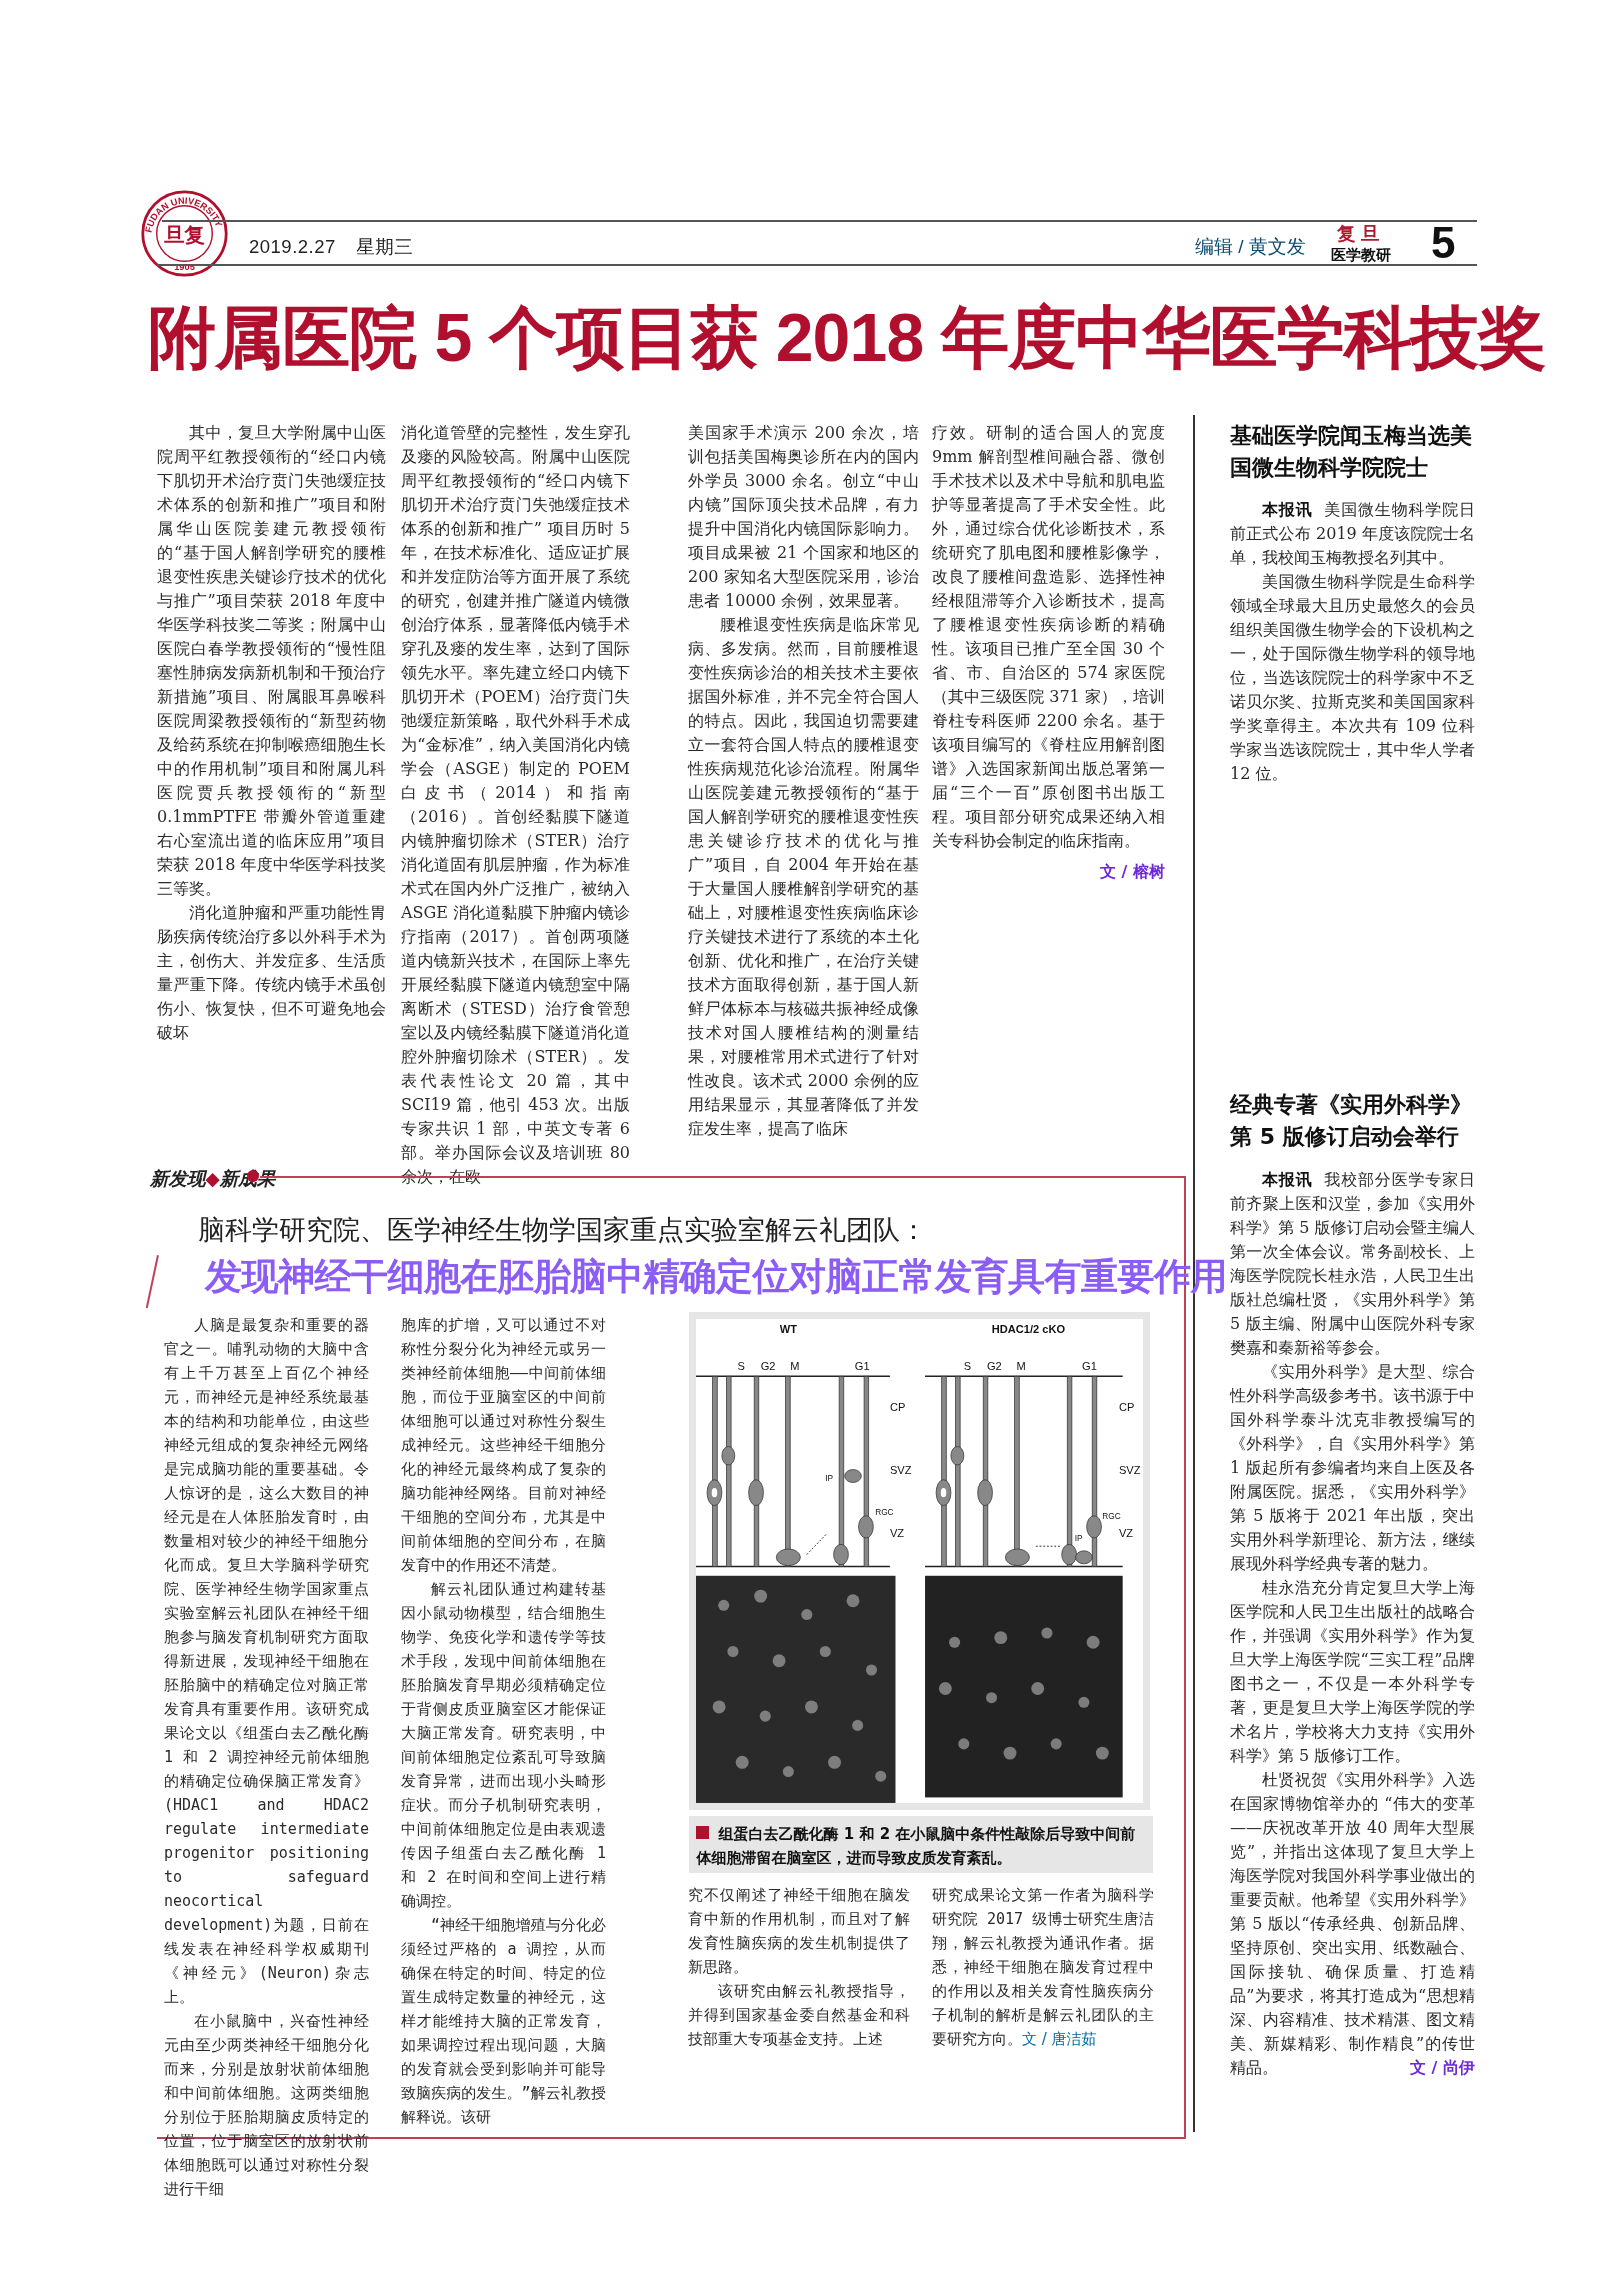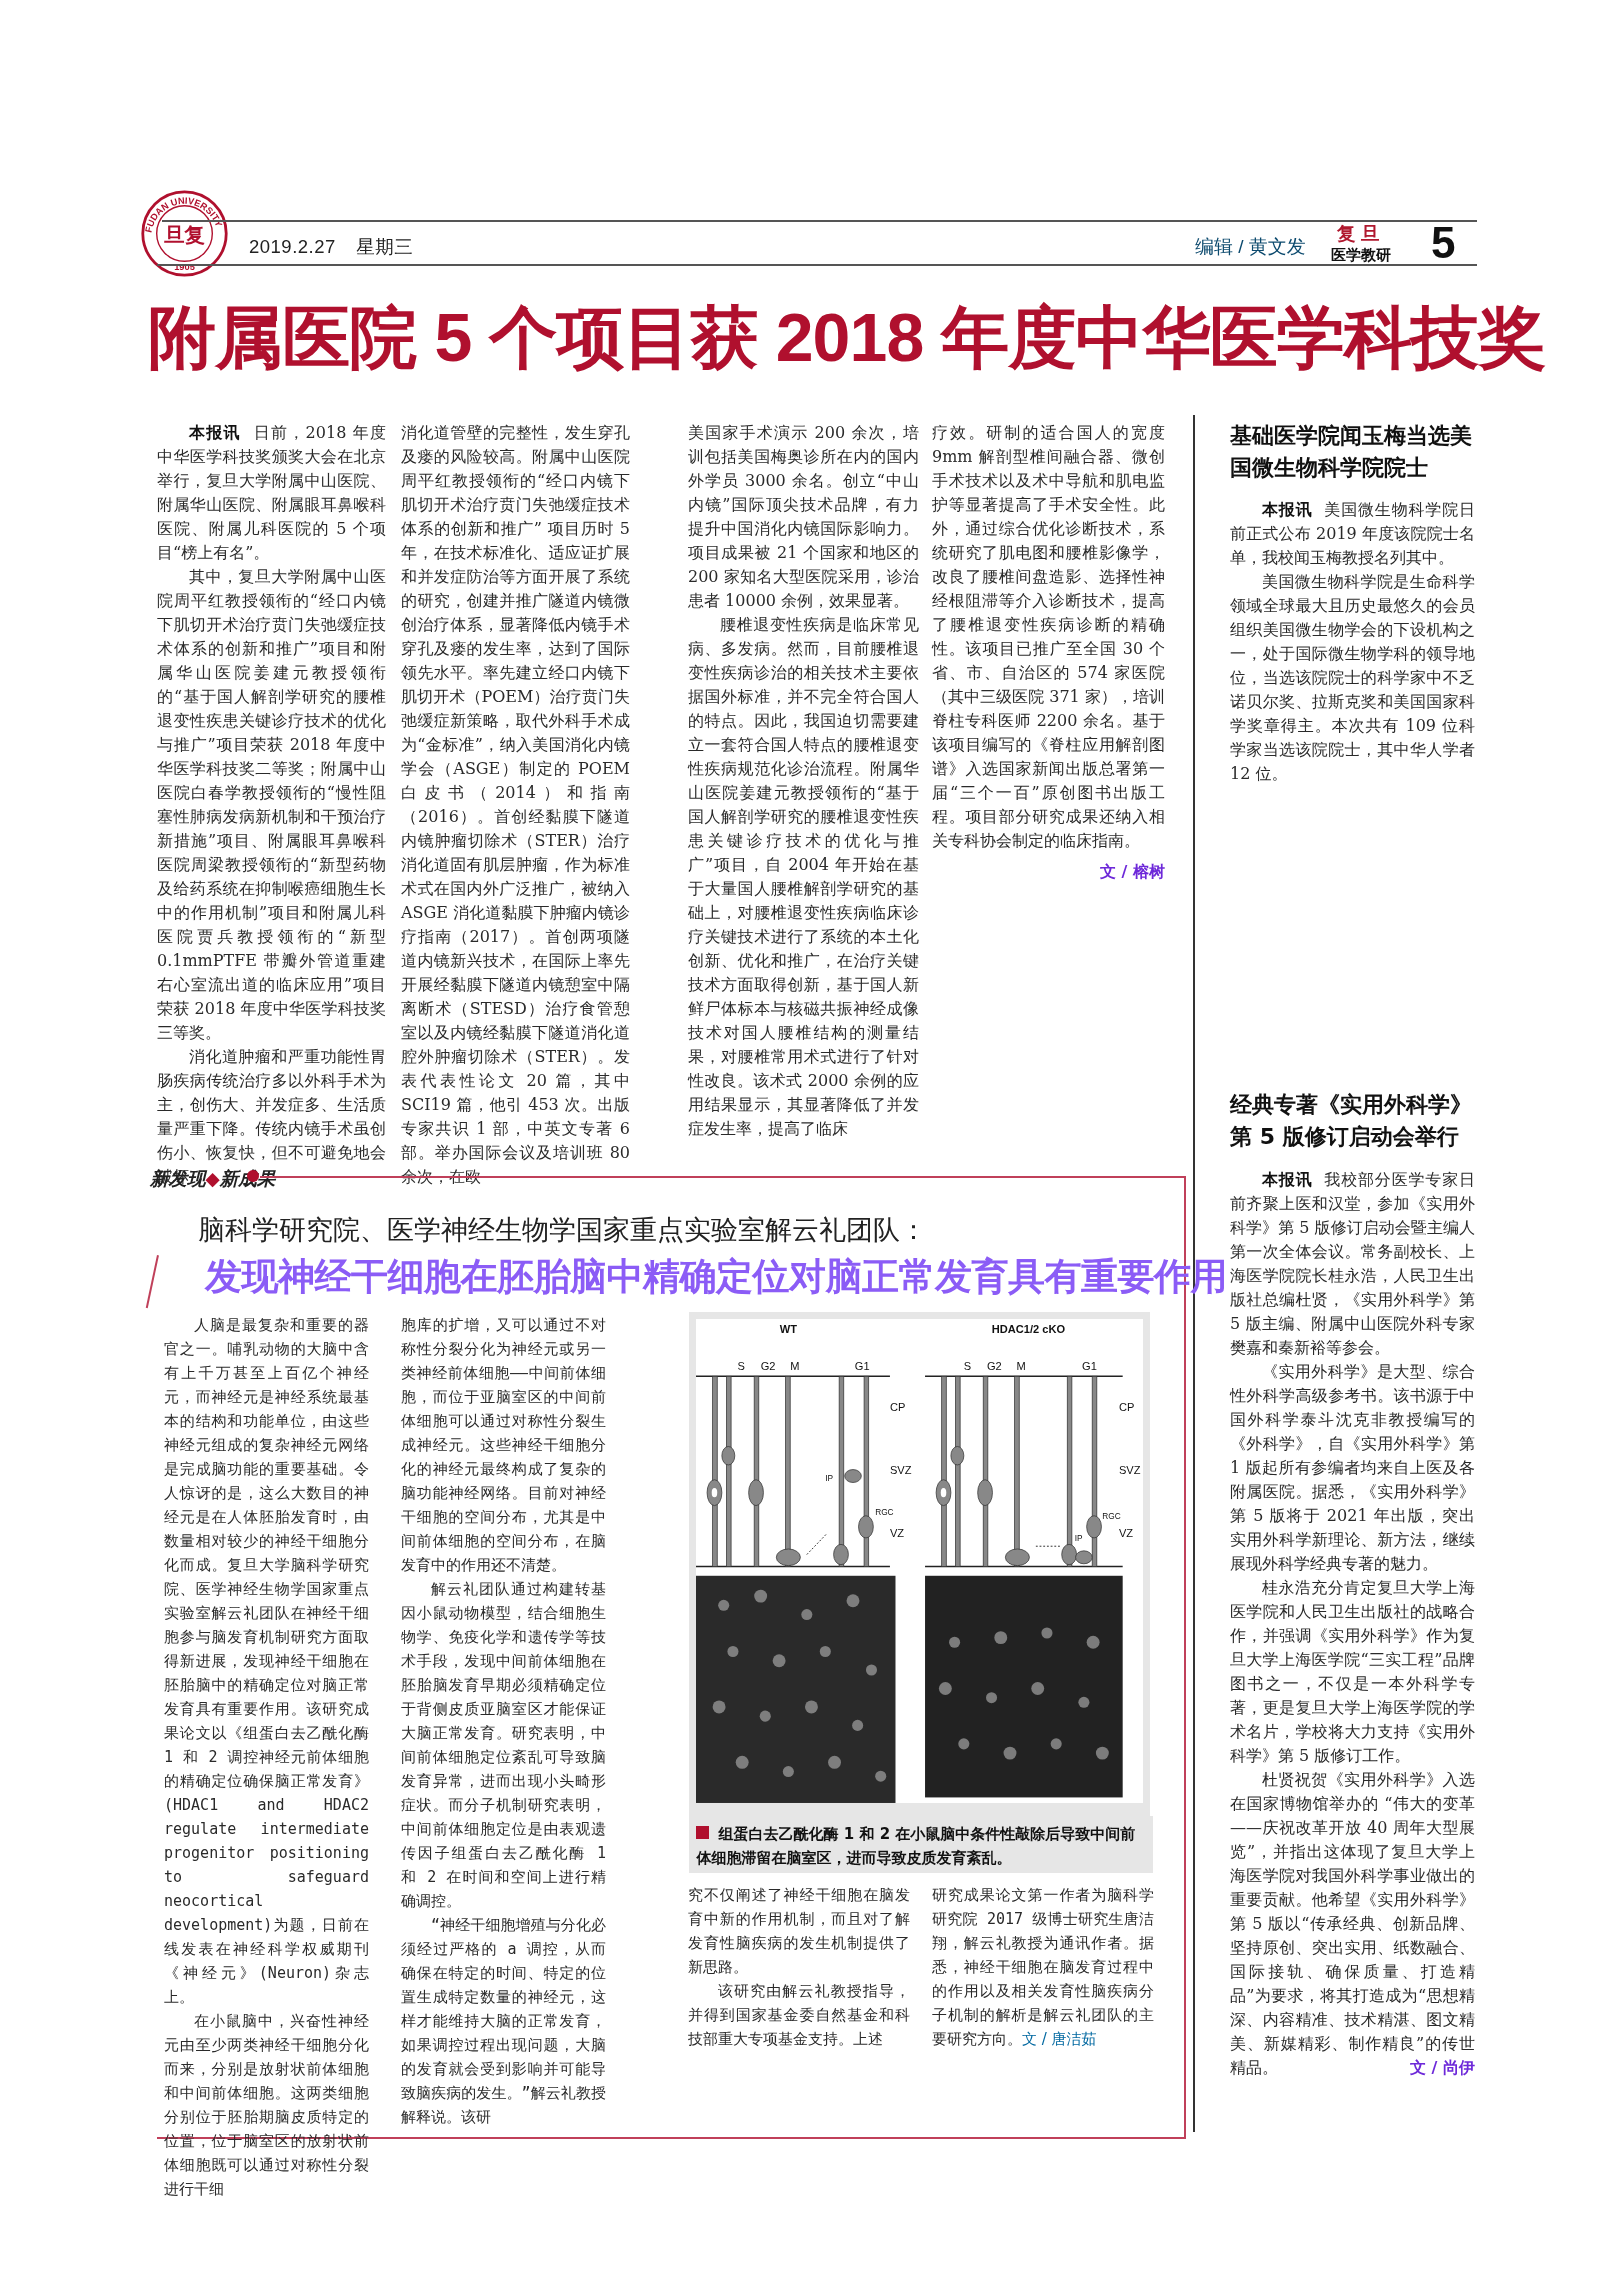--- a/index.html
+++ b/index.html
@@ -58,21 +58,21 @@
   .fcol { font-family:"DejaVu Sans Mono","Liberation Mono",monospace; font-size:15px; line-height:24px; text-align:justify; color:#2a2a2a; }
   .fcol p { margin:0; text-indent:2em; }
   .fcol p.noind { text-indent:0; }
   .f1 { left:164px; top:1313px; width:205px; }
   .f2 { left:401px; top:1313px; width:205px; }
   .f3 { left:688px; top:1883px; width:222px; }
   .f4 { left:932px; top:1883px; width:222px; }
   .fbyline { font-family:"DejaVu Sans","Liberation Sans",sans-serif; font-weight:normal; color:#0369a1; }
 
   
-  .fig { left:689px; top:1312px; width:461px; height:561px; background:#e6e6e6; }
+  .fig { left:689px; top:1312px; width:461px; height:498px; background:#e6e6e6; }
   .fig-inner { position:absolute; left:7.4px; top:7.4px; width:447px; height:484px; background:#fff; }
   .caption { left:689px; top:1816px; width:464px; background:#e6e6e6; padding:5.5px 5.5px 3.7px 7.4px; box-sizing:border-box;
              font-family:"DejaVu Sans","Liberation Sans",sans-serif; font-weight:bold; font-size:15px; line-height:24px; color:#111; }
   .caption .sq { display:inline-block; width:13px; height:13px; background:#b0102e; margin-right:9.2px; vertical-align:-0.9px; }
   .fig svg text { font-family:"Liberation Sans","DejaVu Sans",sans-serif; }
 </style>
 </head>
 <body>
 
 <div class="abs logo">
@@ -98,21 +98,20 @@
 <div class="abs brand">
   <span class="b1">复旦</span>
   <span class="b2">医学教研</span>
 </div>
 <div class="abs pageno">5</div>
 <div class="abs rule-bot"></div>
 
 <div class="abs headline">附属医院 5 个项目获 2018 年度中华医学科技奖</div>
 
 <div class="abs col c1">
-  <p><span class="lead">本报讯</span>&nbsp;&nbsp;<span>日前，2018 年度中华医学科技奖颁奖大会在北京举行，复旦大学附属中山医院、附属华山医院、附属眼耳鼻喉科医院、附属儿科医院的 5 个项目“榜上有名”。</span></p>
   <p>其中，复旦大学附属中山医院周平红教授领衔的“经口内镜下肌切开术治疗贲门失弛缓症技术体系的创新和推广”项目和附属华山医院姜建元教授领衔的“基于国人解剖学研究的腰椎退变性疾患关键诊疗技术的优化与推广”项目荣获 2018 年度中华医学科技奖二等奖；附属中山医院白春学教授领衔的“慢性阻塞性肺病发病新机制和干预治疗新措施”项目、附属眼耳鼻喉科医院周梁教授领衔的“新型药物及给药系统在抑制喉癌细胞生长中的作用机制”项目和附属儿科医院贾兵教授领衔的“新型 0.1mmPTFE 带瓣外管道重建右心室流出道的临床应用”项目荣获 2018 年度中华医学科技奖三等奖。</p>
   <p>消化道肿瘤和严重功能性胃肠疾病传统治疗多以外科手术为主，创伤大、并发症多、生活质量严重下降。传统内镜手术虽创伤小、恢复快，但不可避免地会破坏</p>
 </div>
 <div class="abs col c2">
   <p class="noind">消化道管壁的完整性，发生穿孔及瘘的风险较高。附属中山医院周平红教授领衔的“经口内镜下肌切开术治疗贲门失弛缓症技术体系的创新和推广” 项目历时 5 年，在技术标准化、适应证扩展和并发症防治等方面开展了系统的研究，创建并推广隧道内镜微创治疗体系，显著降低内镜手术穿孔及瘘的发生率，达到了国际领先水平。率先建立经口内镜下肌切开术（POEM）治疗贲门失弛缓症新策略，取代外科手术成为“金标准”，纳入美国消化内镜学会（ASGE）制定的 POEM 白皮书（2014）和指南（2016）。首创经黏膜下隧道内镜肿瘤切除术（STER）治疗消化道固有肌层肿瘤，作为标准术式在国内外广泛推广，被纳入 ASGE 消化道黏膜下肿瘤内镜诊疗指南（2017）。首创两项隧道内镜新兴技术，在国际上率先开展经黏膜下隧道内镜憩室中隔离断术（STESD）治疗食管憩室以及内镜经黏膜下隧道消化道腔外肿瘤切除术（STER）。发表代表性论文 20 篇，其中 SCI19 篇，他引 453 次。出版专家共识 1 部，中英文专著 6 部。举办国际会议及培训班 80 余次，在欧</p>
 </div>
 <div class="abs col c3">
   <p class="noind">美国家手术演示 200 余次，培训包括美国梅奥诊所在内的国内外学员 3000 余名。创立“中山内镜”国际顶尖技术品牌，有力提升中国消化内镜国际影响力。项目成果被 21 个国家和地区的 200 家知名大型医院采用，诊治患者 10000 余例，效果显著。</p>
   <p>腰椎退变性疾病是临床常见病、多发病。然而，目前腰椎退变性疾病诊治的相关技术主要依据国外标准，并不完全符合国人的特点。因此，我国迫切需要建立一套符合国人特点的腰椎退变性疾病规范化诊治流程。附属华山医院姜建元教授领衔的“基于国人解剖学研究的腰椎退变性疾患关键诊疗技术的优化与推广”项目，自 2004 年开始在基于大量国人腰椎解剖学研究的基础上，对腰椎退变性疾病临床诊疗关键技术进行了系统的本土化创新、优化和推广，在治疗关键技术方面取得创新，基于国人新鲜尸体标本与核磁共振神经成像技术对国人腰椎结构的测量结果，对腰椎常用术式进行了针对性改良。该术式 2000 余例的应用结果显示，其显著降低了并发症发生率，提高了临床</p>
 </div>

